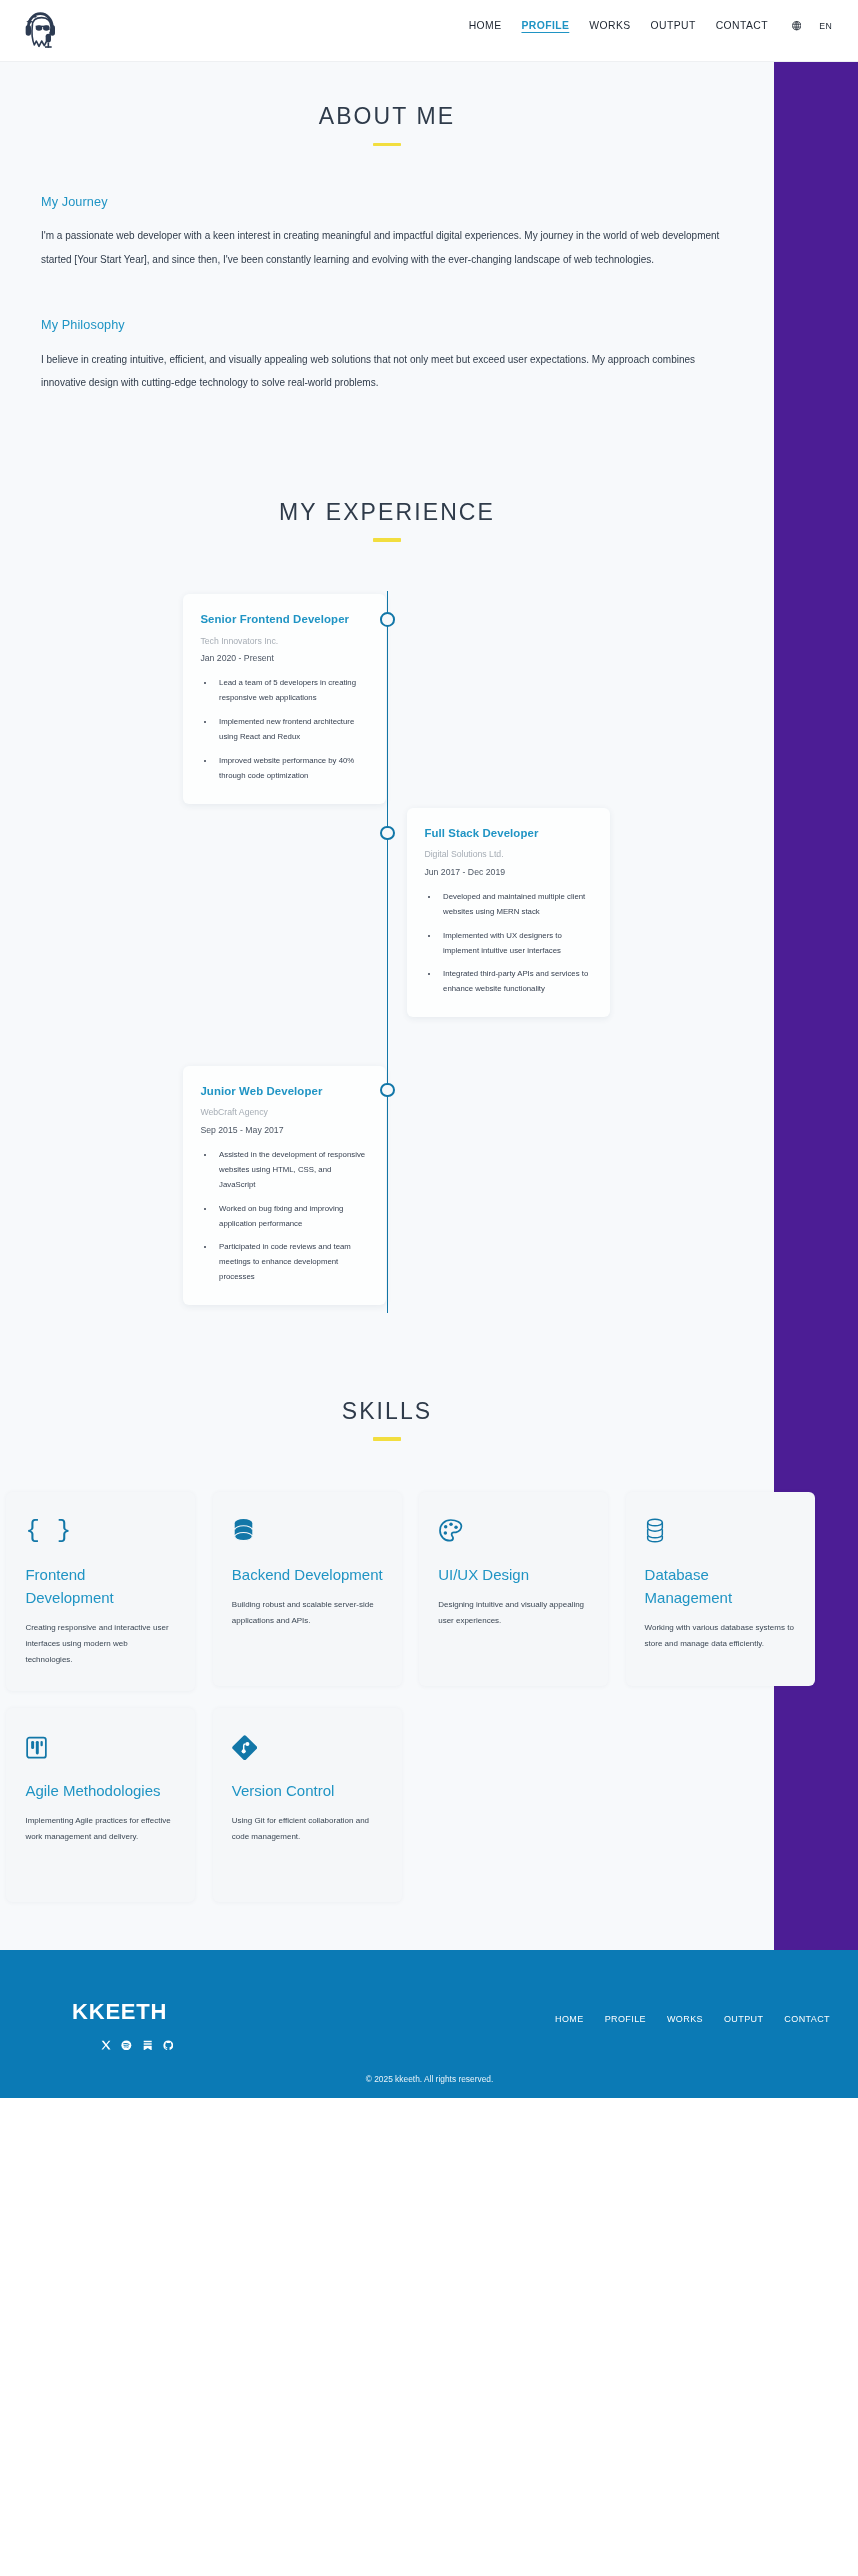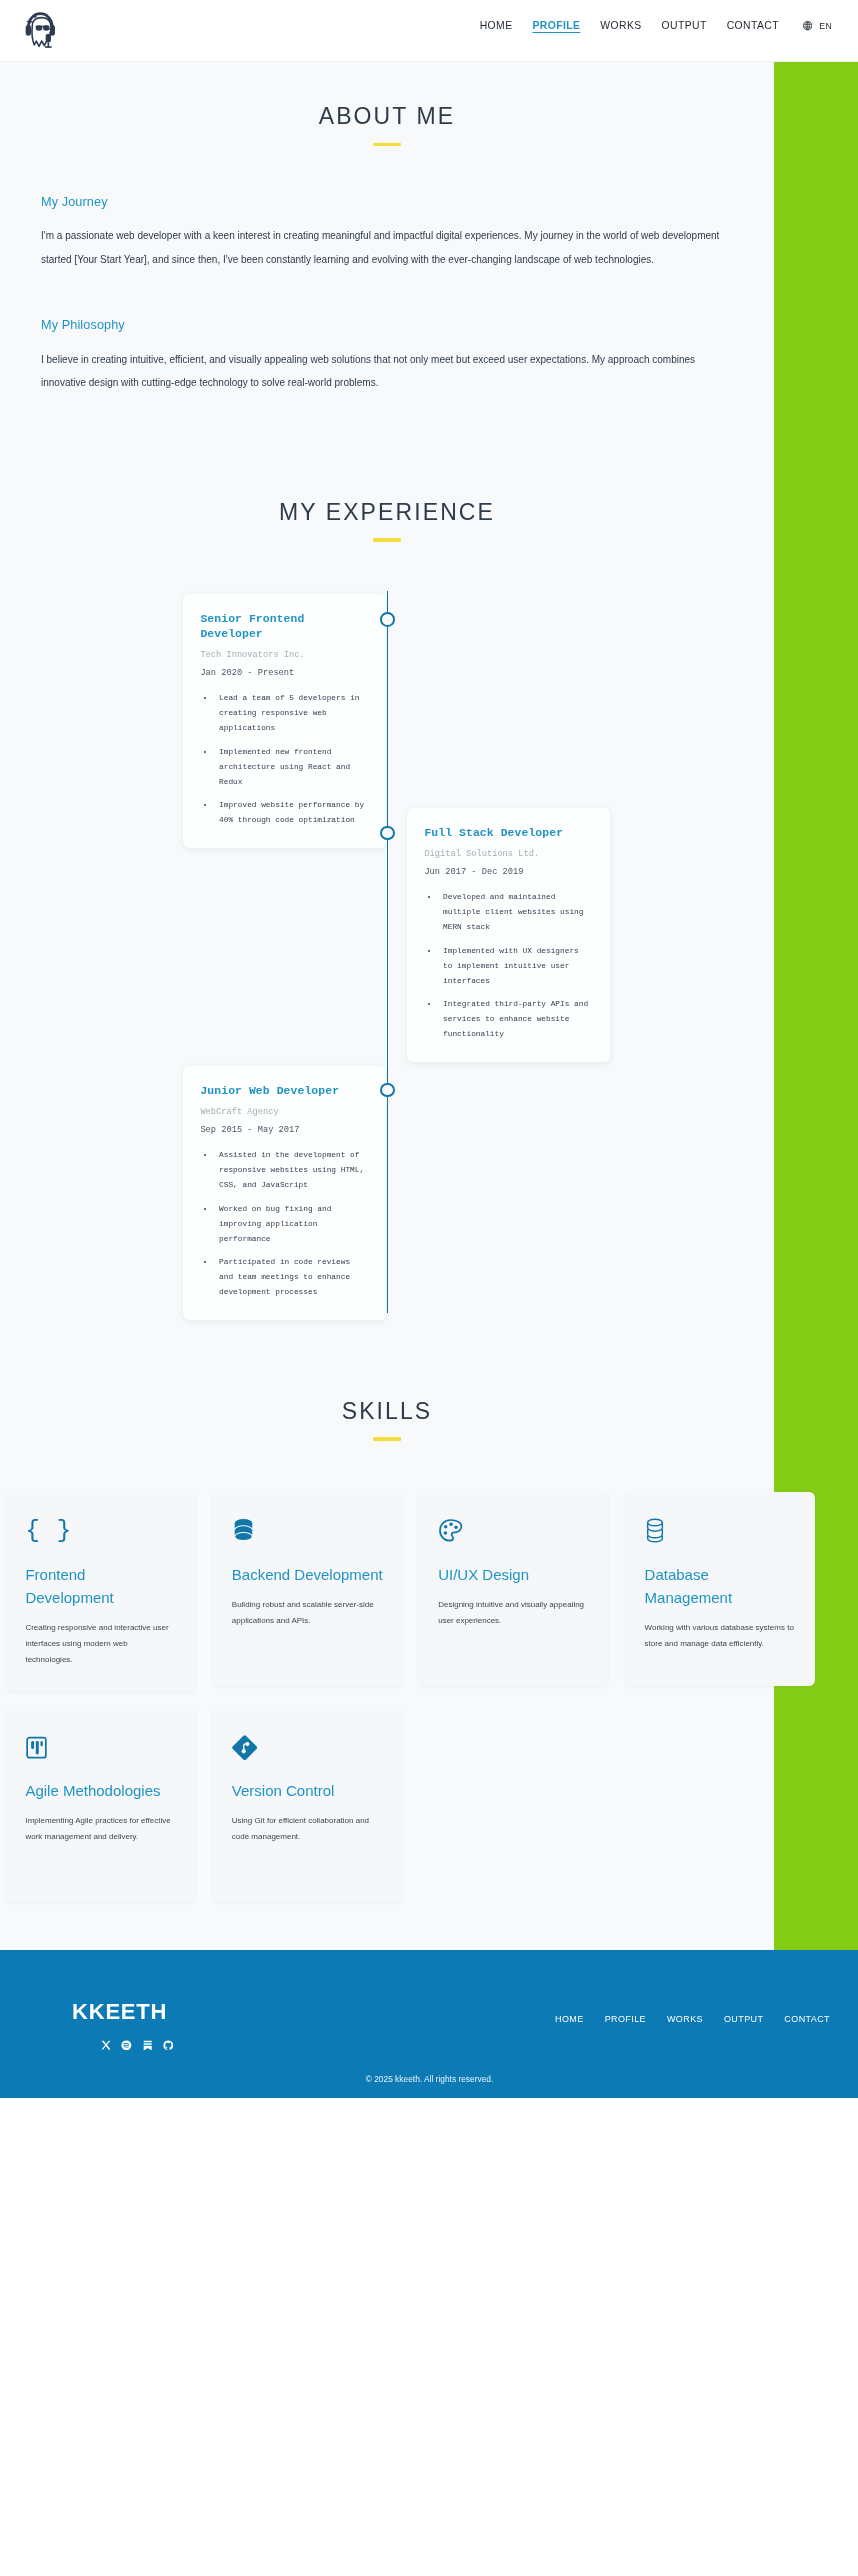--- a/index.html
+++ b/index.html
@@ -9,21 +9,21 @@
     width: 859px;
     background: #ffffff;
     font-family: "Liberation Sans", sans-serif;
     -webkit-font-smoothing: antialiased;
   }
 
   .page {
     position: relative;
     width: 859px;
     height: 2576px;
-    background: #84cc16;
+    background: #4c1d95;
     overflow: hidden;
   }
 
   
   .site-header {
     position: relative;
     width: 859px;
     height: 62px;
     background: #ffffff;
     display: flex;
@@ -62,21 +62,21 @@
   .nav-link.active {
     color: #1f94c4;
     text-decoration: underline;
     text-underline-offset: 2.7px;
     text-decoration-thickness: 1.3px;
     font-weight: 600;
   }
   .lang-switch {
     display: flex;
     align-items: flex-end;
-    gap: 7px;
+    gap: 18px;
     margin-left: 4px;
     cursor: pointer;
   }
   .lang-switch .globe { width: 9.4px; height: 9.4px; display: block; }
   .lang-code {
     font-size: 8.7px;
     letter-spacing: 0.3px;
     color: #1d2530;
   }
 
@@ -122,21 +122,20 @@
     max-width: 695px;
   }
 
   
   .exp-section { padding-top: 32px; padding-bottom: 53px; }
   .timeline {
     position: relative;
     width: 776px;
     margin: 49px auto 0;
     min-height: 722px;
-    font-family: Liberation Mono, monospace;
   }
   .timeline-axis {
     position: absolute;
     left: 387px;
     top: 0;
     width: 1.3px;
     height: 722px;
     background: #1277a8;
   }
   .tl-dot {

